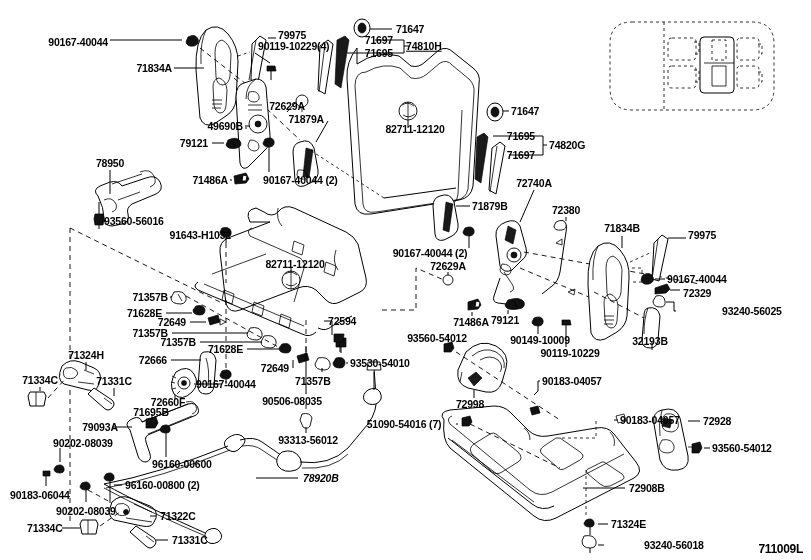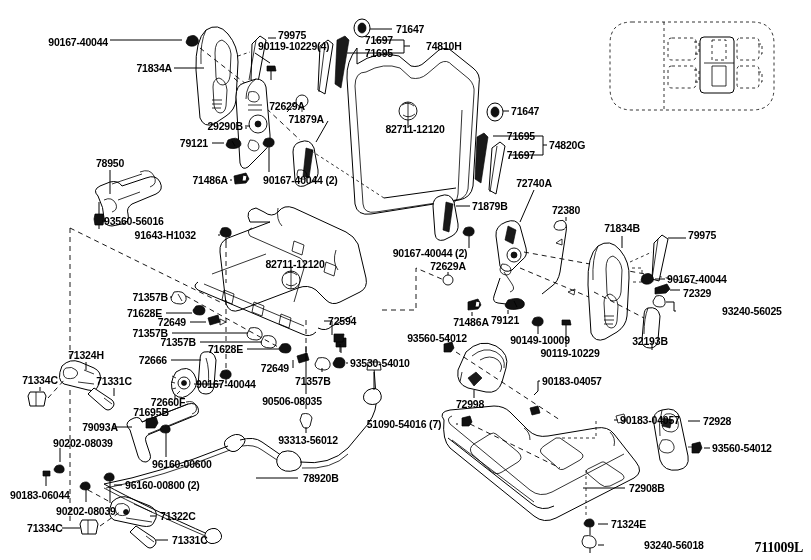--- a/index.html
+++ b/index.html
@@ -29,23 +29,23 @@
     white-space: nowrap;
     letter-spacing: -0.2px;
     line-height: 1;
   }
   .lbl.c { transform: translate(-50%, -50%); }
   .lbl.l { transform: translate(0, -50%); }
   .lbl.r { transform: translate(-100%, -50%); }
   #diagram-id {
     position: absolute;
     right: 8px; bottom: 4px;
-    font-size: 14px;
+    font-size: 12px;
     font-weight: bold;
-    font-family: Liberation Serif, serif;
+    font-family: Liberation Sans, sans-serif;
     color: #000;
     letter-spacing: -0.3px;
     margin-top: 46px;
   }
   .ln { stroke: #000; stroke-width: 1; fill: none; }
   .ln-thin { stroke: #000; stroke-width: 0.8; fill: none; }
   .dash { stroke: #000; stroke-width: 0.9; fill: none; stroke-dasharray: 5 4; }
   .dash-fine { stroke: #000; stroke-width: 0.8; fill: none; stroke-dasharray: 3 3; }
   .blk { fill: #111; stroke: #000; stroke-width: 0.7; }
   .wht { fill: #fff; stroke: #000; stroke-width: 1; }
@@ -578,30 +578,30 @@
     <path class="ln" d="M598 545 h6"></path>
     <path class="dash-fine" d="M586 470 v48"></path>
 
   </svg>
 
   <div id="label-host">
       <div class="lbl r" style="left: 108px; top: 42px;">90167-40044</div>
       <div class="lbl r" style="left: 172px; top: 68px;">71834A</div>
       <div class="lbl l" style="left: 278px; top: 35px;">79975</div>
       <div class="lbl l" style="left: 258px; top: 46px;">90119-10229(4)</div>
-      <div class="lbl r" style="left: 243px; top: 126px;">29290B</div>
+      <div class="lbl r" style="left: 243px; top: 126px;">49690B</div>
       <div class="lbl r" style="left: 208px; top: 143px;">79121</div>
       <div class="lbl c" style="left: 287px; top: 106px;">72629A</div>
       <div class="lbl r" style="left: 324px; top: 119px;">71879A</div>
       <div class="lbl r" style="left: 228px; top: 180px;">71486A</div>
       <div class="lbl l" style="left: 263px; top: 180px;">90167-40044 (2)</div>
       <div class="lbl l" style="left: 396px; top: 29px;">71647</div>
       <div class="lbl r" style="left: 393px; top: 40px;">71697</div>
       <div class="lbl r" style="left: 393px; top: 53px;">71695</div>
-      <div class="lbl l" style="left: 426px; top: 46px;">74810H</div>
+      <div class="lbl l" style="left: 406px; top: 46px; text-decoration: underline;">74810H</div>
       <div class="lbl c" style="left: 415px; top: 129px;">82711-12120</div>
       <div class="lbl l" style="left: 511px; top: 111px;">71647</div>
       <div class="lbl r" style="left: 535px; top: 136px;">71695</div>
       <div class="lbl r" style="left: 535px; top: 155px;">71697</div>
       <div class="lbl l" style="left: 549px; top: 145px;">74820G</div>
       <div class="lbl c" style="left: 534px; top: 183px;">72740A</div>
       <div class="lbl l" style="left: 472px; top: 206px;">71879B</div>
       <div class="lbl c" style="left: 566px; top: 210px;">72380</div>
       <div class="lbl c" style="left: 622px; top: 228px;">71834B</div>
       <div class="lbl l" style="left: 688px; top: 235px;">79975</div>
@@ -620,21 +620,21 @@
       <div class="lbl c" style="left: 404px; top: 424px;">51090-54016 (7)</div>
       <div class="lbl l" style="left: 542px; top: 381px;">90183-04057</div>
       <div class="lbl l" style="left: 620px; top: 420px;">90183-04057</div>
       <div class="lbl l" style="left: 703px; top: 421px;">72928</div>
       <div class="lbl l" style="left: 712px; top: 448px;">93560-54012</div>
       <div class="lbl l" style="left: 629px; top: 488px; text-align: right;">72908B</div>
       <div class="lbl l" style="left: 611px; top: 524px;">71324E</div>
       <div class="lbl l" style="left: 608px; top: 545px; padding-left: 36px;">93240-56018</div>
       <div class="lbl c" style="left: 110px; top: 163px;">78950</div>
       <div class="lbl l" style="left: 104px; top: 221px;">93560-56016</div>
-      <div class="lbl r" style="left: 196px; top: 235px;">91643-H1032</div>
+      <div class="lbl r" style="left: 231px; top: 235px;">91643-H1032</div>
       <div class="lbl c" style="left: 295px; top: 264px;">82711-12120</div>
       <div class="lbl r" style="left: 168px; top: 297px;">71357B</div>
       <div class="lbl r" style="left: 162px; top: 313px;">71628E</div>
       <div class="lbl r" style="left: 186px; top: 322px;">72649</div>
       <div class="lbl r" style="left: 168px; top: 333px;">71357B</div>
       <div class="lbl r" style="left: 196px; top: 342px;">71357B</div>
       <div class="lbl r" style="left: 243px; top: 349px;">71628E</div>
       <div class="lbl l" style="left: 328px; top: 321px;">72594</div>
       <div class="lbl r" style="left: 289px; top: 368px;">72649</div>
       <div class="lbl l" style="left: 295px; top: 381px;">71357B</div>
@@ -650,17 +650,17 @@
       <div class="lbl c" style="left: 151px; top: 412px;">71695B</div>
       <div class="lbl c" style="left: 100px; top: 427px;">79093A</div>
       <div class="lbl l" style="left: 53px; top: 443px;">90202-08039</div>
       <div class="lbl l" style="left: 152px; top: 464px;">96160-00600</div>
       <div class="lbl l" style="left: 125px; top: 485px;">96160-00800 (2)</div>
       <div class="lbl l" style="left: 10px; top: 495px;">90183-06044</div>
       <div class="lbl l" style="left: 56px; top: 511px;">90202-08039</div>
       <div class="lbl l" style="left: 160px; top: 516px;">71322C</div>
       <div class="lbl l" style="left: 27px; top: 528px;">71334C</div>
       <div class="lbl l" style="left: 172px; top: 540px;">71331C</div>
-      <div class="lbl l" style="left: 303px; top: 478px;">78920B</div>
+      <div class="lbl l" style="left: 303px; top: 478px; font-style: italic;">78920B</div>
     </div>
 
   <div id="diagram-id">711009L</div>
 </div>
 
 </body></html>

